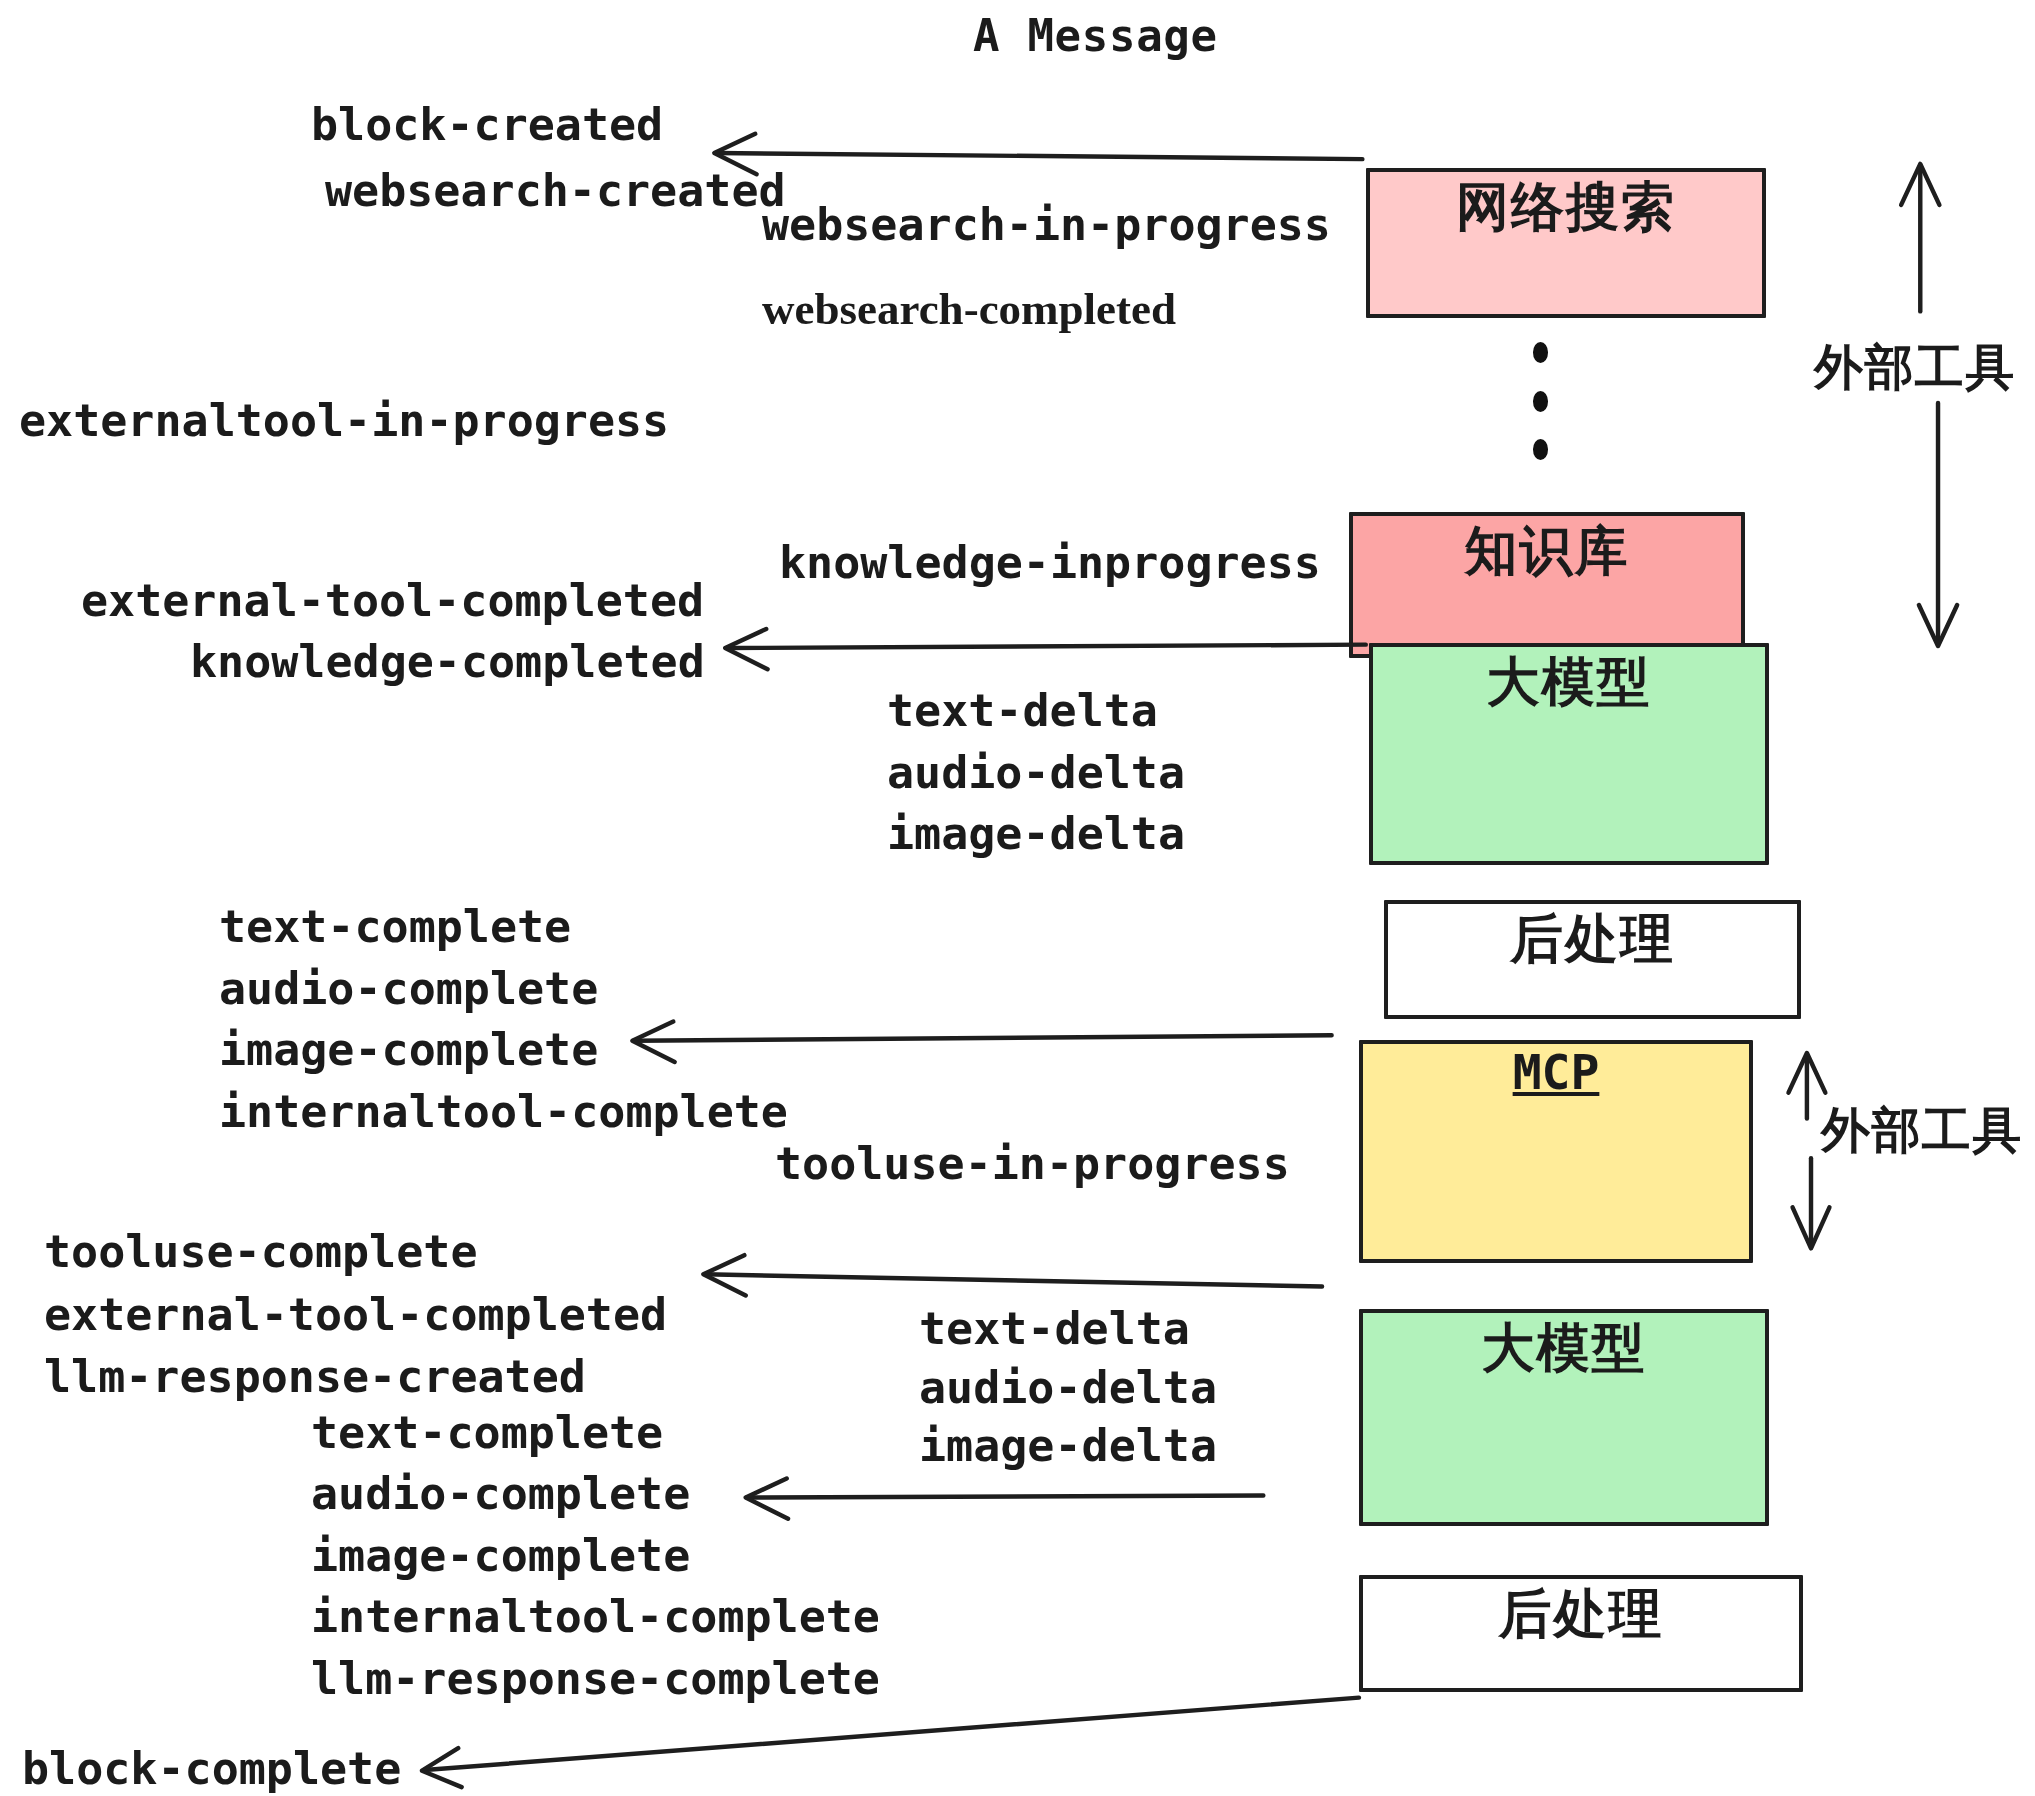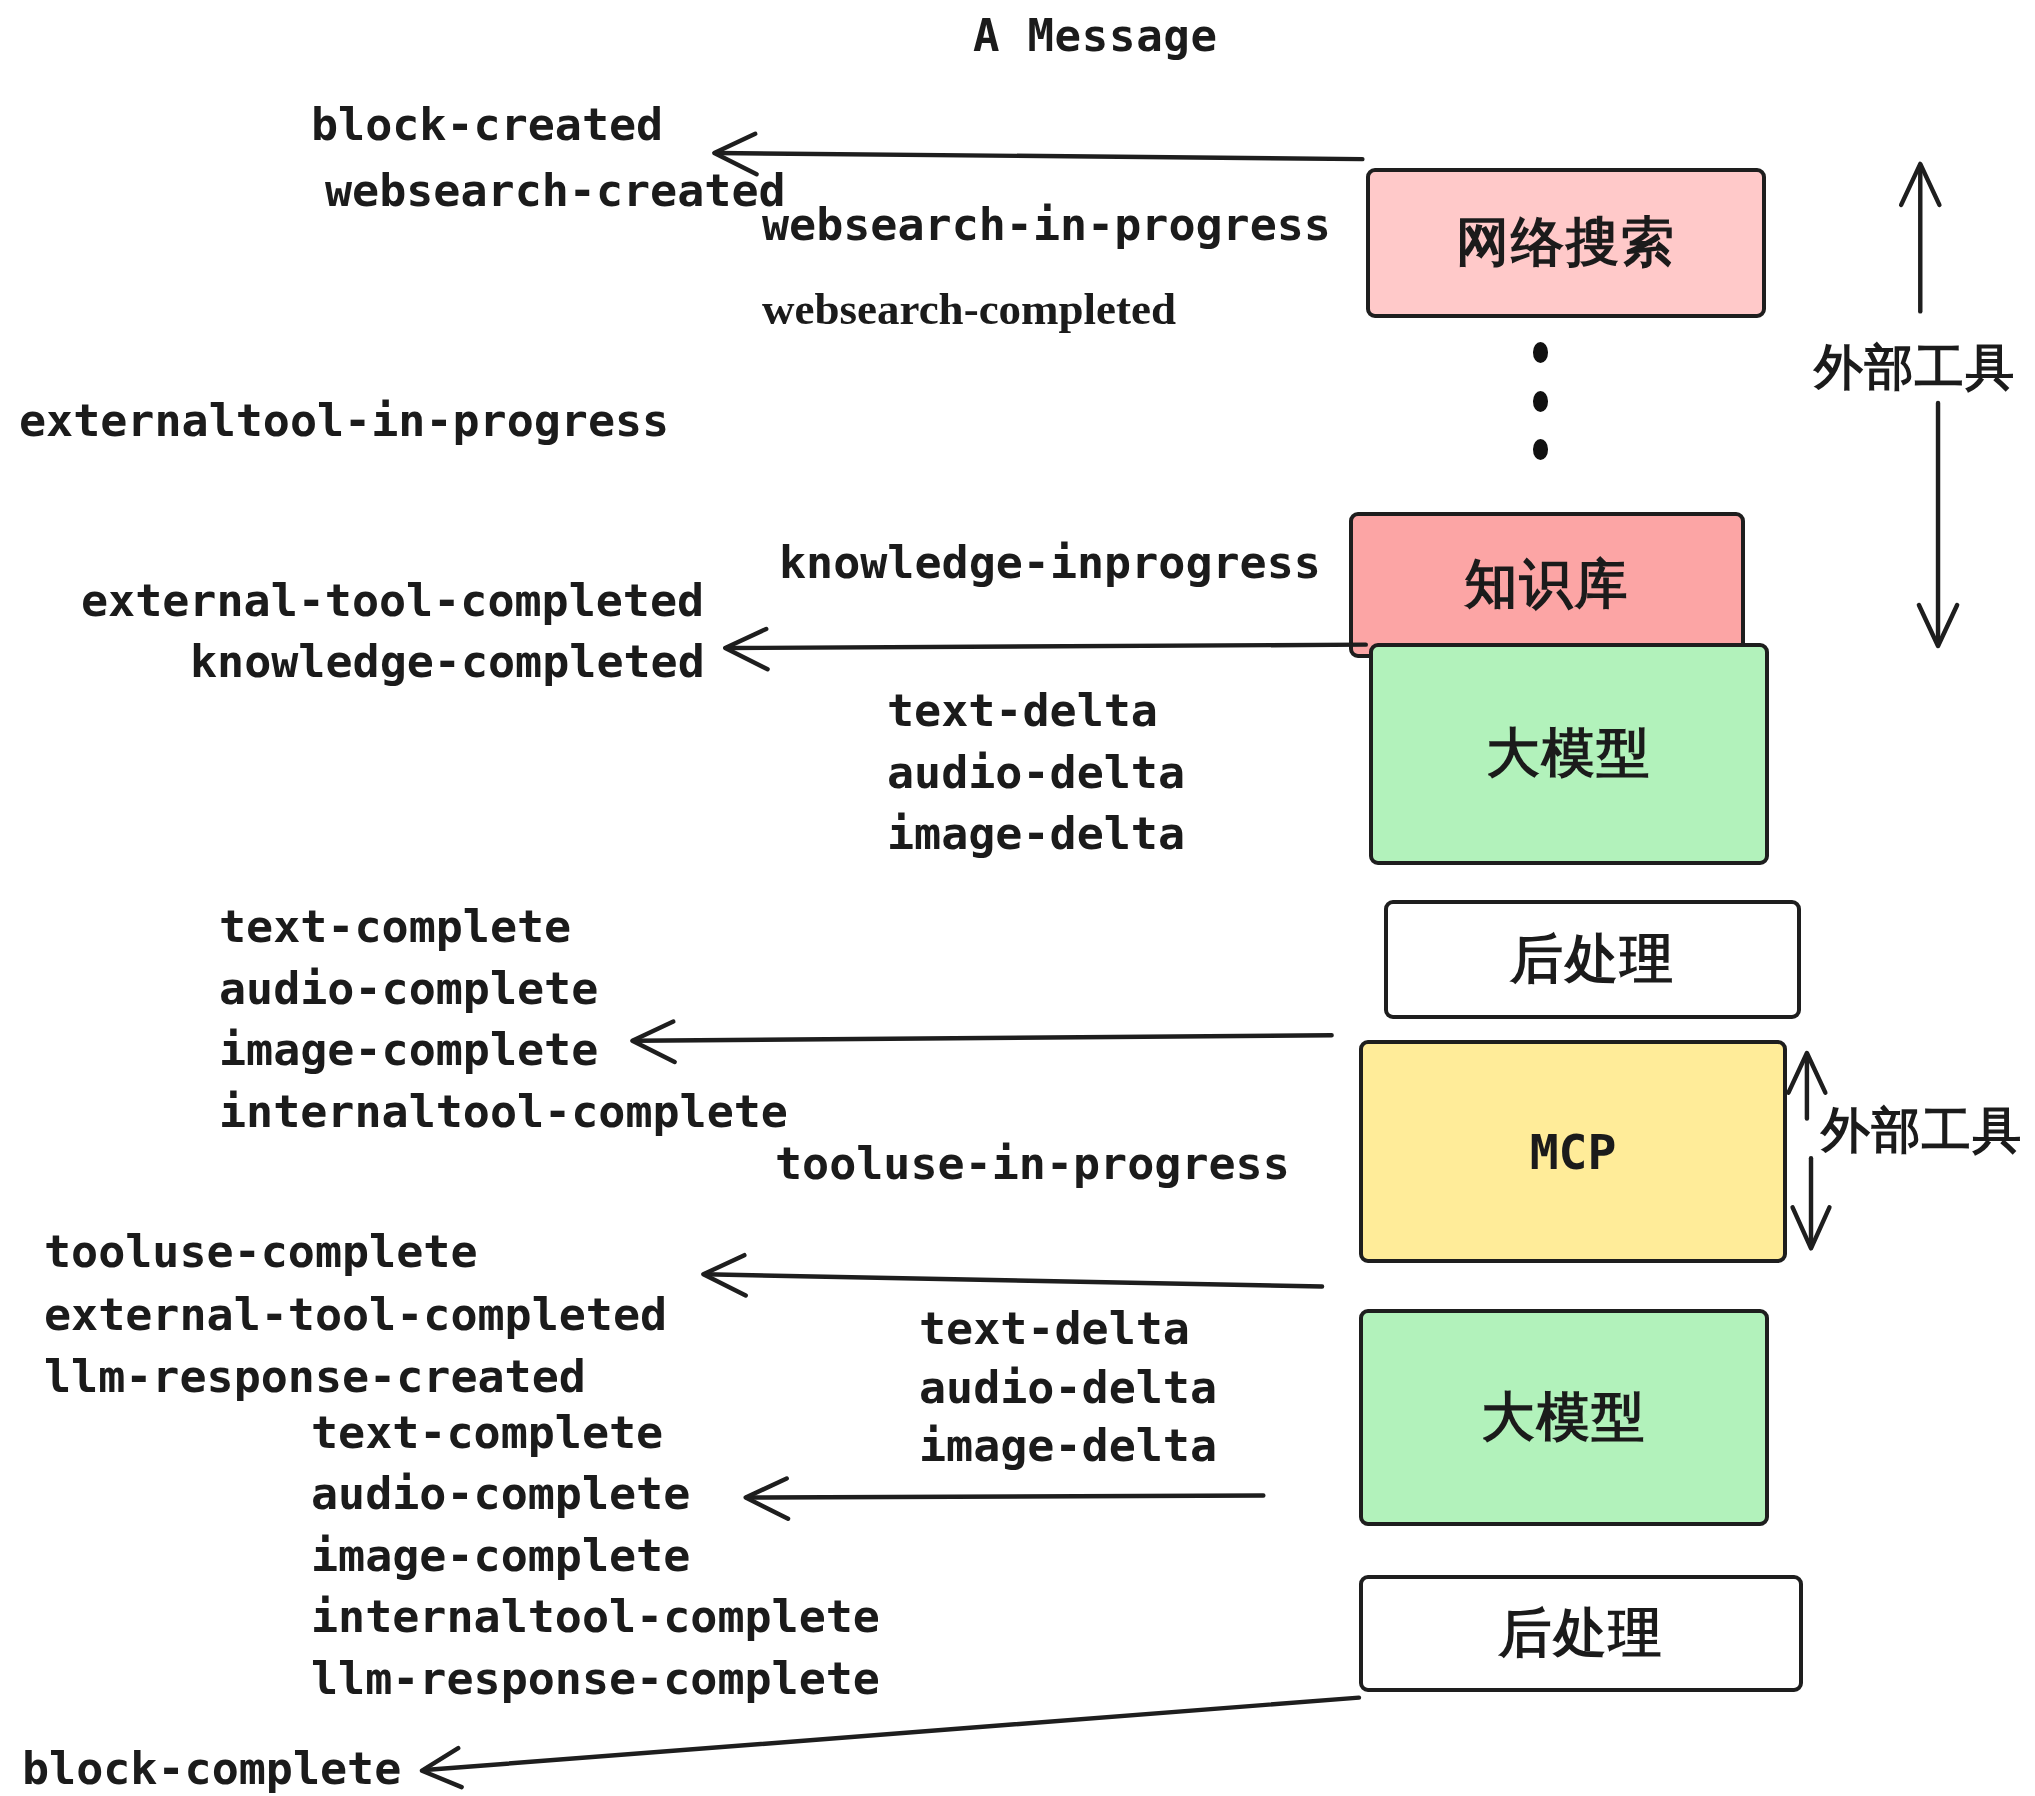--- a/index.html
+++ b/index.html
@@ -23,23 +23,22 @@
     font-size:45px;
     font-weight:bold;
     line-height:1;
     white-space:nowrap;
   }
   .box{
     position:absolute;
     border:4.8px solid #1e1e1e;
     box-sizing:border-box;
     display:flex;
-    align-items:center;
     justify-content:center;
-    border-radius:9px;
+    border-radius:1px;
   }
   .box .cjk-label{
     font-family:"DejaVu Sans", "Liberation Sans", sans-serif;
     font-size:53px;
     font-weight:600;
     letter-spacing:2px;
     white-space:nowrap;
   }
   .box .mono-label{
     font-size:48px;
@@ -114,21 +113,21 @@
   </div>
   <div class="box" style="left: 1349px; top: 512px; width: 396px; height: 146px; background: #fca5a5;">
     <span class="cjk-label">知识库</span>
   </div>
   <div class="box" style="left: 1369px; top: 643px; width: 400px; height: 222px; background: rgb(178, 242, 187);">
     <span class="cjk-label">大模型</span>
   </div>
   <div class="box" style="left: 1384px; top: 900px; width: 417px; height: 119px; background: rgb(255, 255, 255);">
     <span class="cjk-label">后处理</span>
   </div>
-  <div class="box" style="left: 1359px; top: 1040px; width: 428px; height: 223px; background: rgb(255, 236, 153);">
+  <div class="box" style="left: 1359px; top: 1040px; width: 394px; height: 223px; background: rgb(255, 236, 153); text-decoration: underline;">
     <span class="mono-label">MCP</span>
   </div>
   <div class="box" style="left: 1359px; top: 1309px; width: 410px; height: 217px; background: rgb(178, 242, 187);">
     <span class="cjk-label">大模型</span>
   </div>
   <div class="box" style="left: 1359px; top: 1575px; width: 444px; height: 117px; background: rgb(255, 255, 255);">
     <span class="cjk-label">后处理</span>
   </div>
 
   <div>

